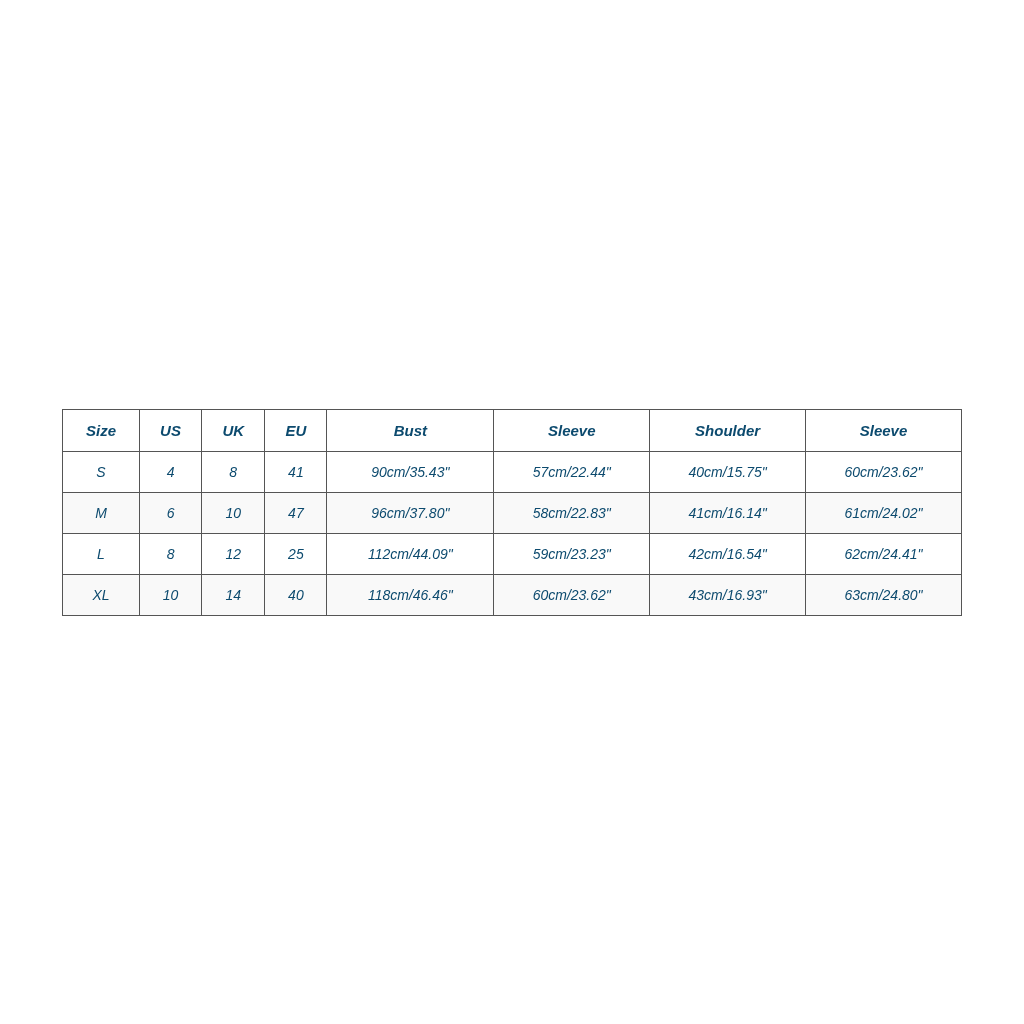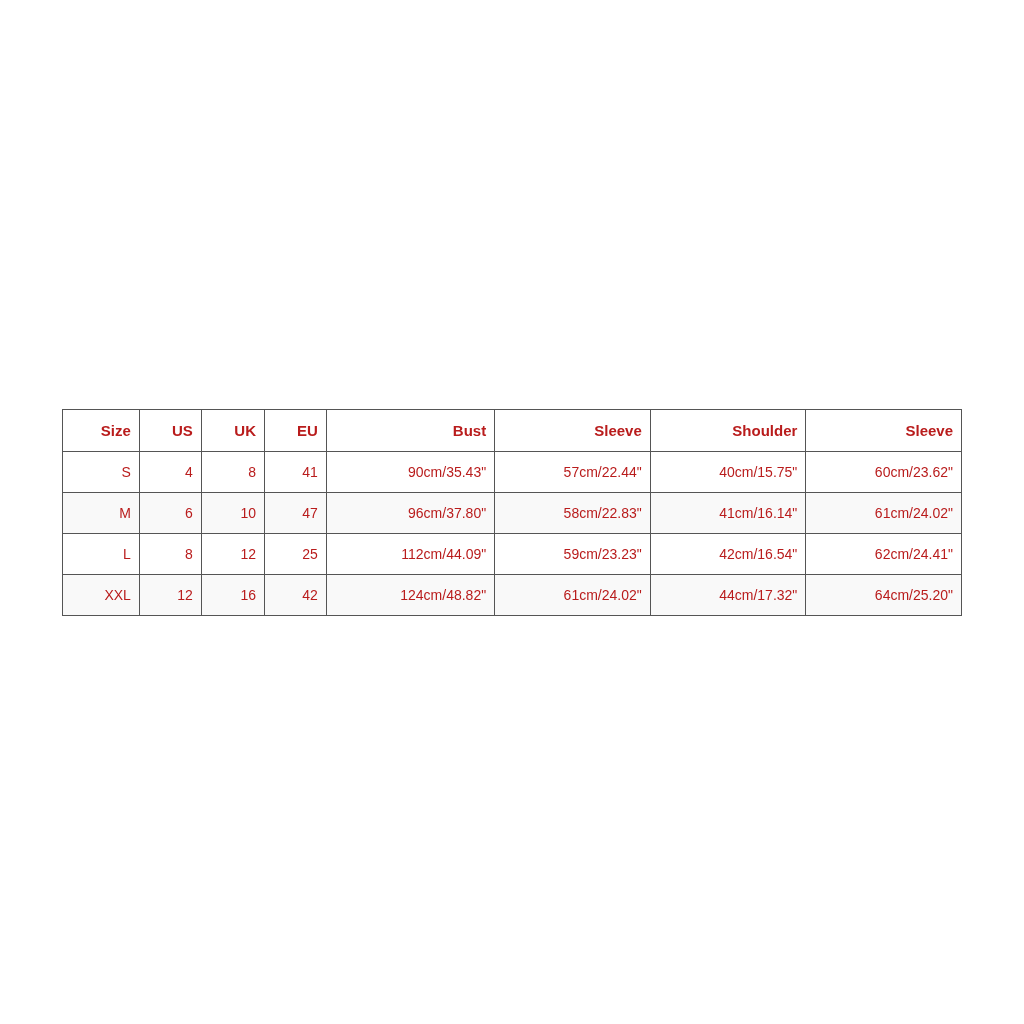--- a/index.html
+++ b/index.html
@@ -23,24 +23,25 @@
     }
 
     table {
       width: 100%;
       border-collapse: collapse;
       border: 1.5px solid #333;
     }
 
     th, td {
       border: 1px solid #555;
-      text-align: right;
+      text-align: center;
       padding: 12px 8px;
       font-size: 14px;
-      color: #b91c1c;
+      color: #0c4a6e;
+      font-style: italic;
     }
 
     th {
       font-weight: bold;
       font-size: 15px;
     }
 
     tr:nth-child(even) {
       background-color: #f9f9f9;
     }
@@ -95,24 +96,24 @@
           <td>L</td>
           <td>8</td>
           <td>12</td>
           <td>25</td>
           <td>112cm/44.09"</td>
           <td>59cm/23.23"</td>
           <td>42cm/16.54"</td>
           <td>62cm/24.41"</td>
         </tr>
         <tr>
-          <td>XXL</td>
-          <td>12</td>
-          <td>16</td>
-          <td>42</td>
-          <td>124cm/48.82"</td>
-          <td>61cm/24.02"</td>
-          <td>44cm/17.32"</td>
-          <td>64cm/25.20"</td>
+          <td>XL</td>
+          <td>10</td>
+          <td>14</td>
+          <td>40</td>
+          <td>118cm/46.46"</td>
+          <td>60cm/23.62"</td>
+          <td>43cm/16.93"</td>
+          <td>63cm/24.80"</td>
         </tr>
       </tbody>
   </table>
 </div>
 
 </body></html>

